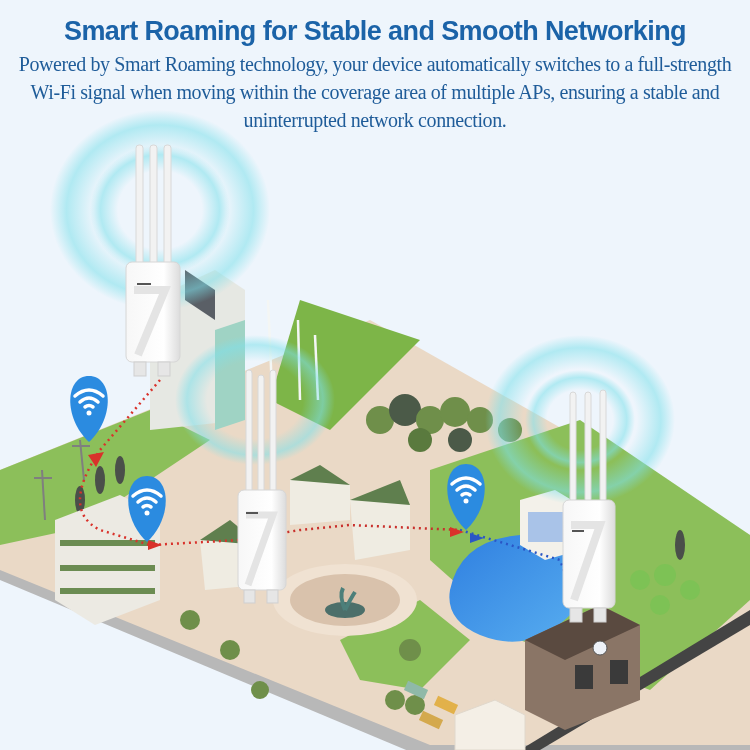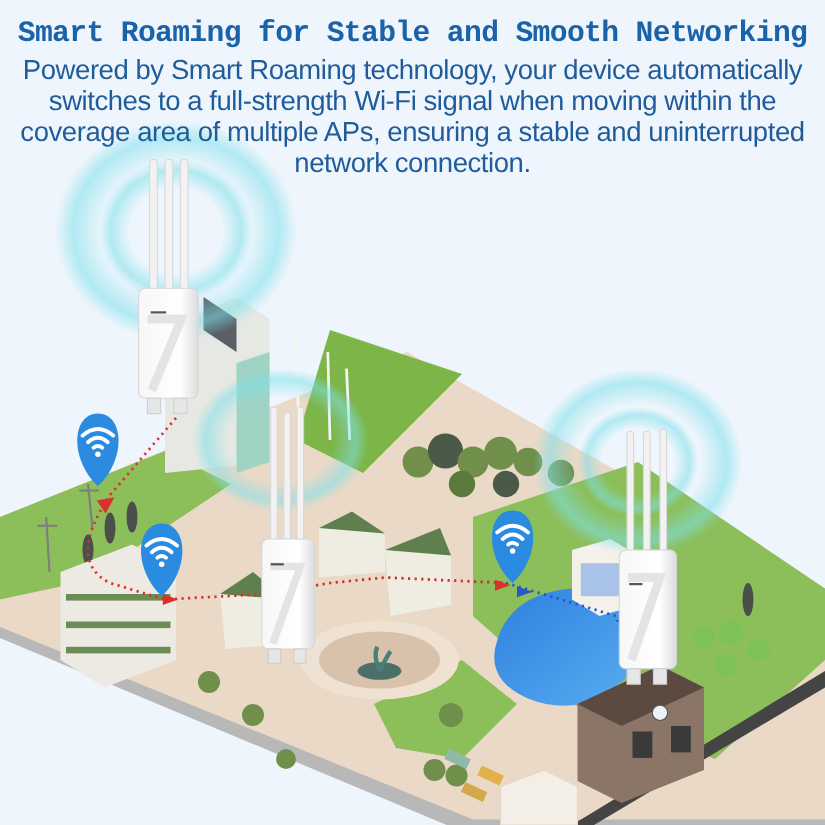--- a/index.html
+++ b/index.html
@@ -8,32 +8,32 @@
     background: #eef5fc;
     font-family: "DejaVu Sans", "Liberation Sans", sans-serif;
     position: relative;
   }
   .header {
     position: absolute; left: 0; top: 0; width: 750px;
     text-align: center; z-index: 5;
   }
   .title {
     margin: 14px 0 0 0;
-    font-family: Liberation Mono, monospace;
+    font-family: Liberation Sans, sans-serif;
     font-weight: bold;
     font-size: 27px;
     letter-spacing: -0.6px;
     color: #1b63a8;
     line-height: 34px;
   }
   .subtitle {
     margin: 2px auto 0 auto;
     width: 720px;
-    font-family: Liberation Sans, sans-serif;
-    font-size: 25px;
+    font-family: Liberation Serif, serif;
+    font-size: 20px;
     letter-spacing: -0.4px;
     line-height: 28px;
     color: #1f5c99;
   }
   .scene { position: absolute; left: 0; top: 0; width: 750px; height: 750px; z-index: 1; }
 </style>
 </head>
 <body>
 
 <div class="header">

